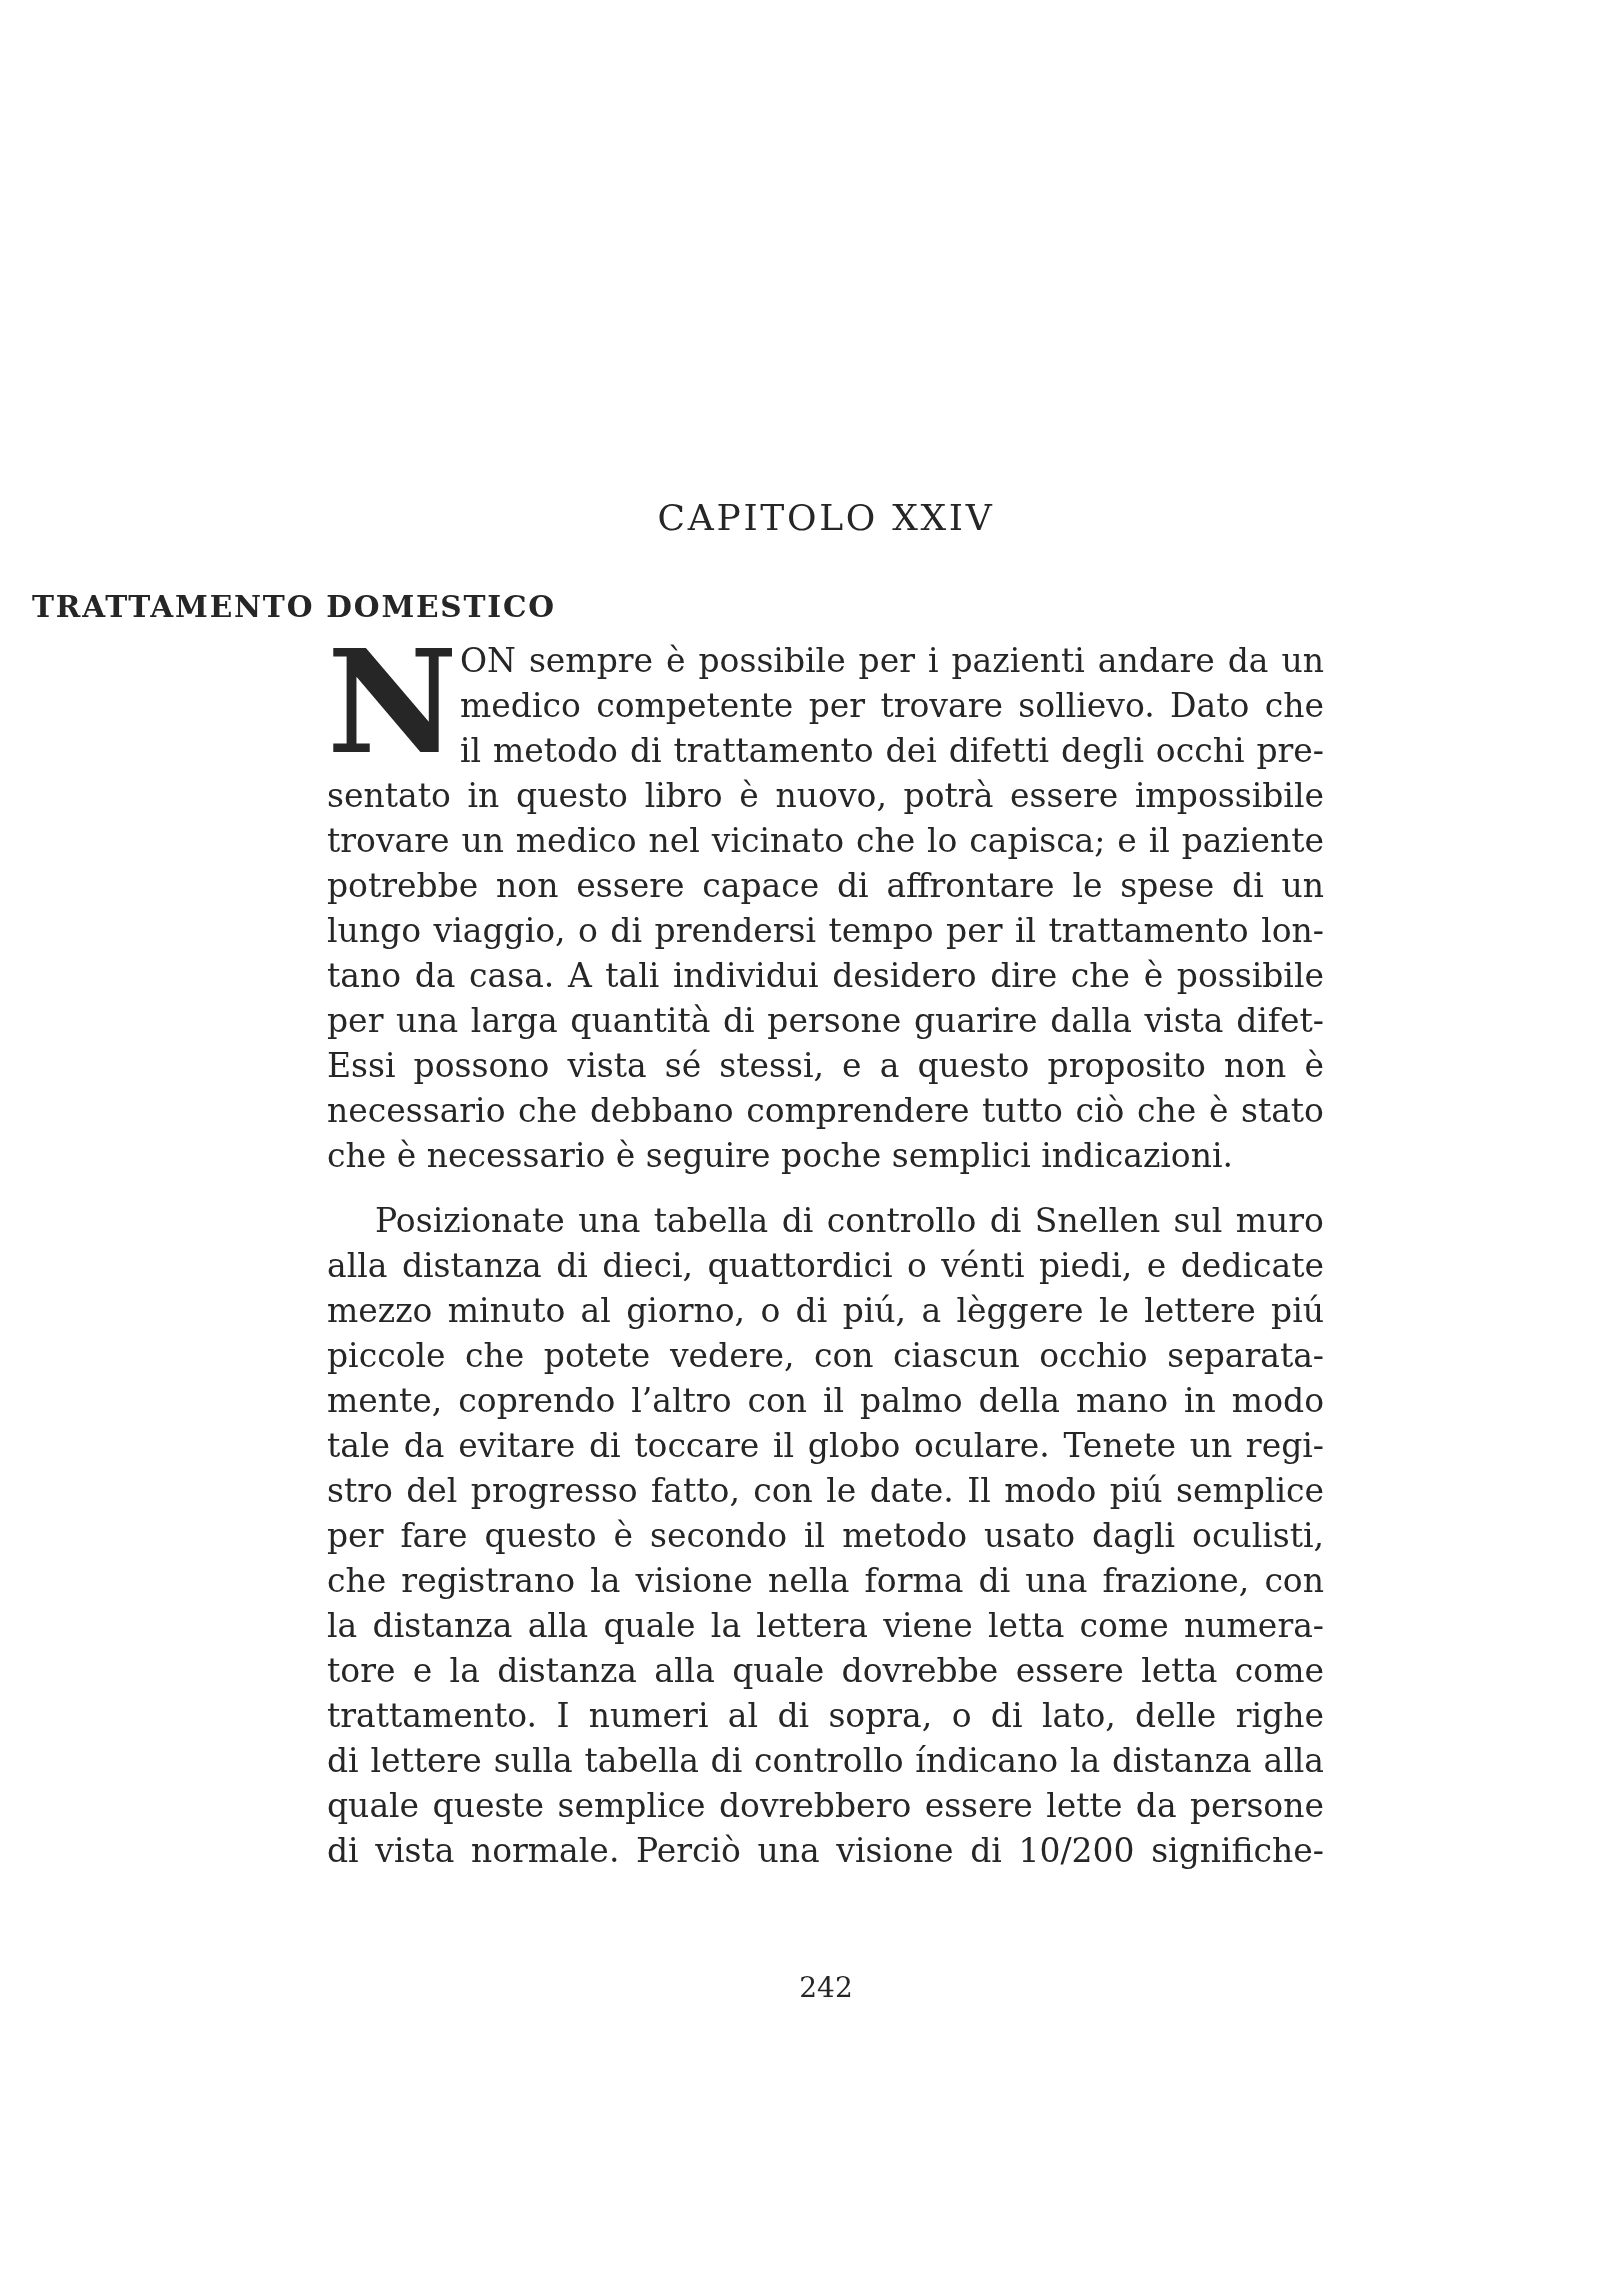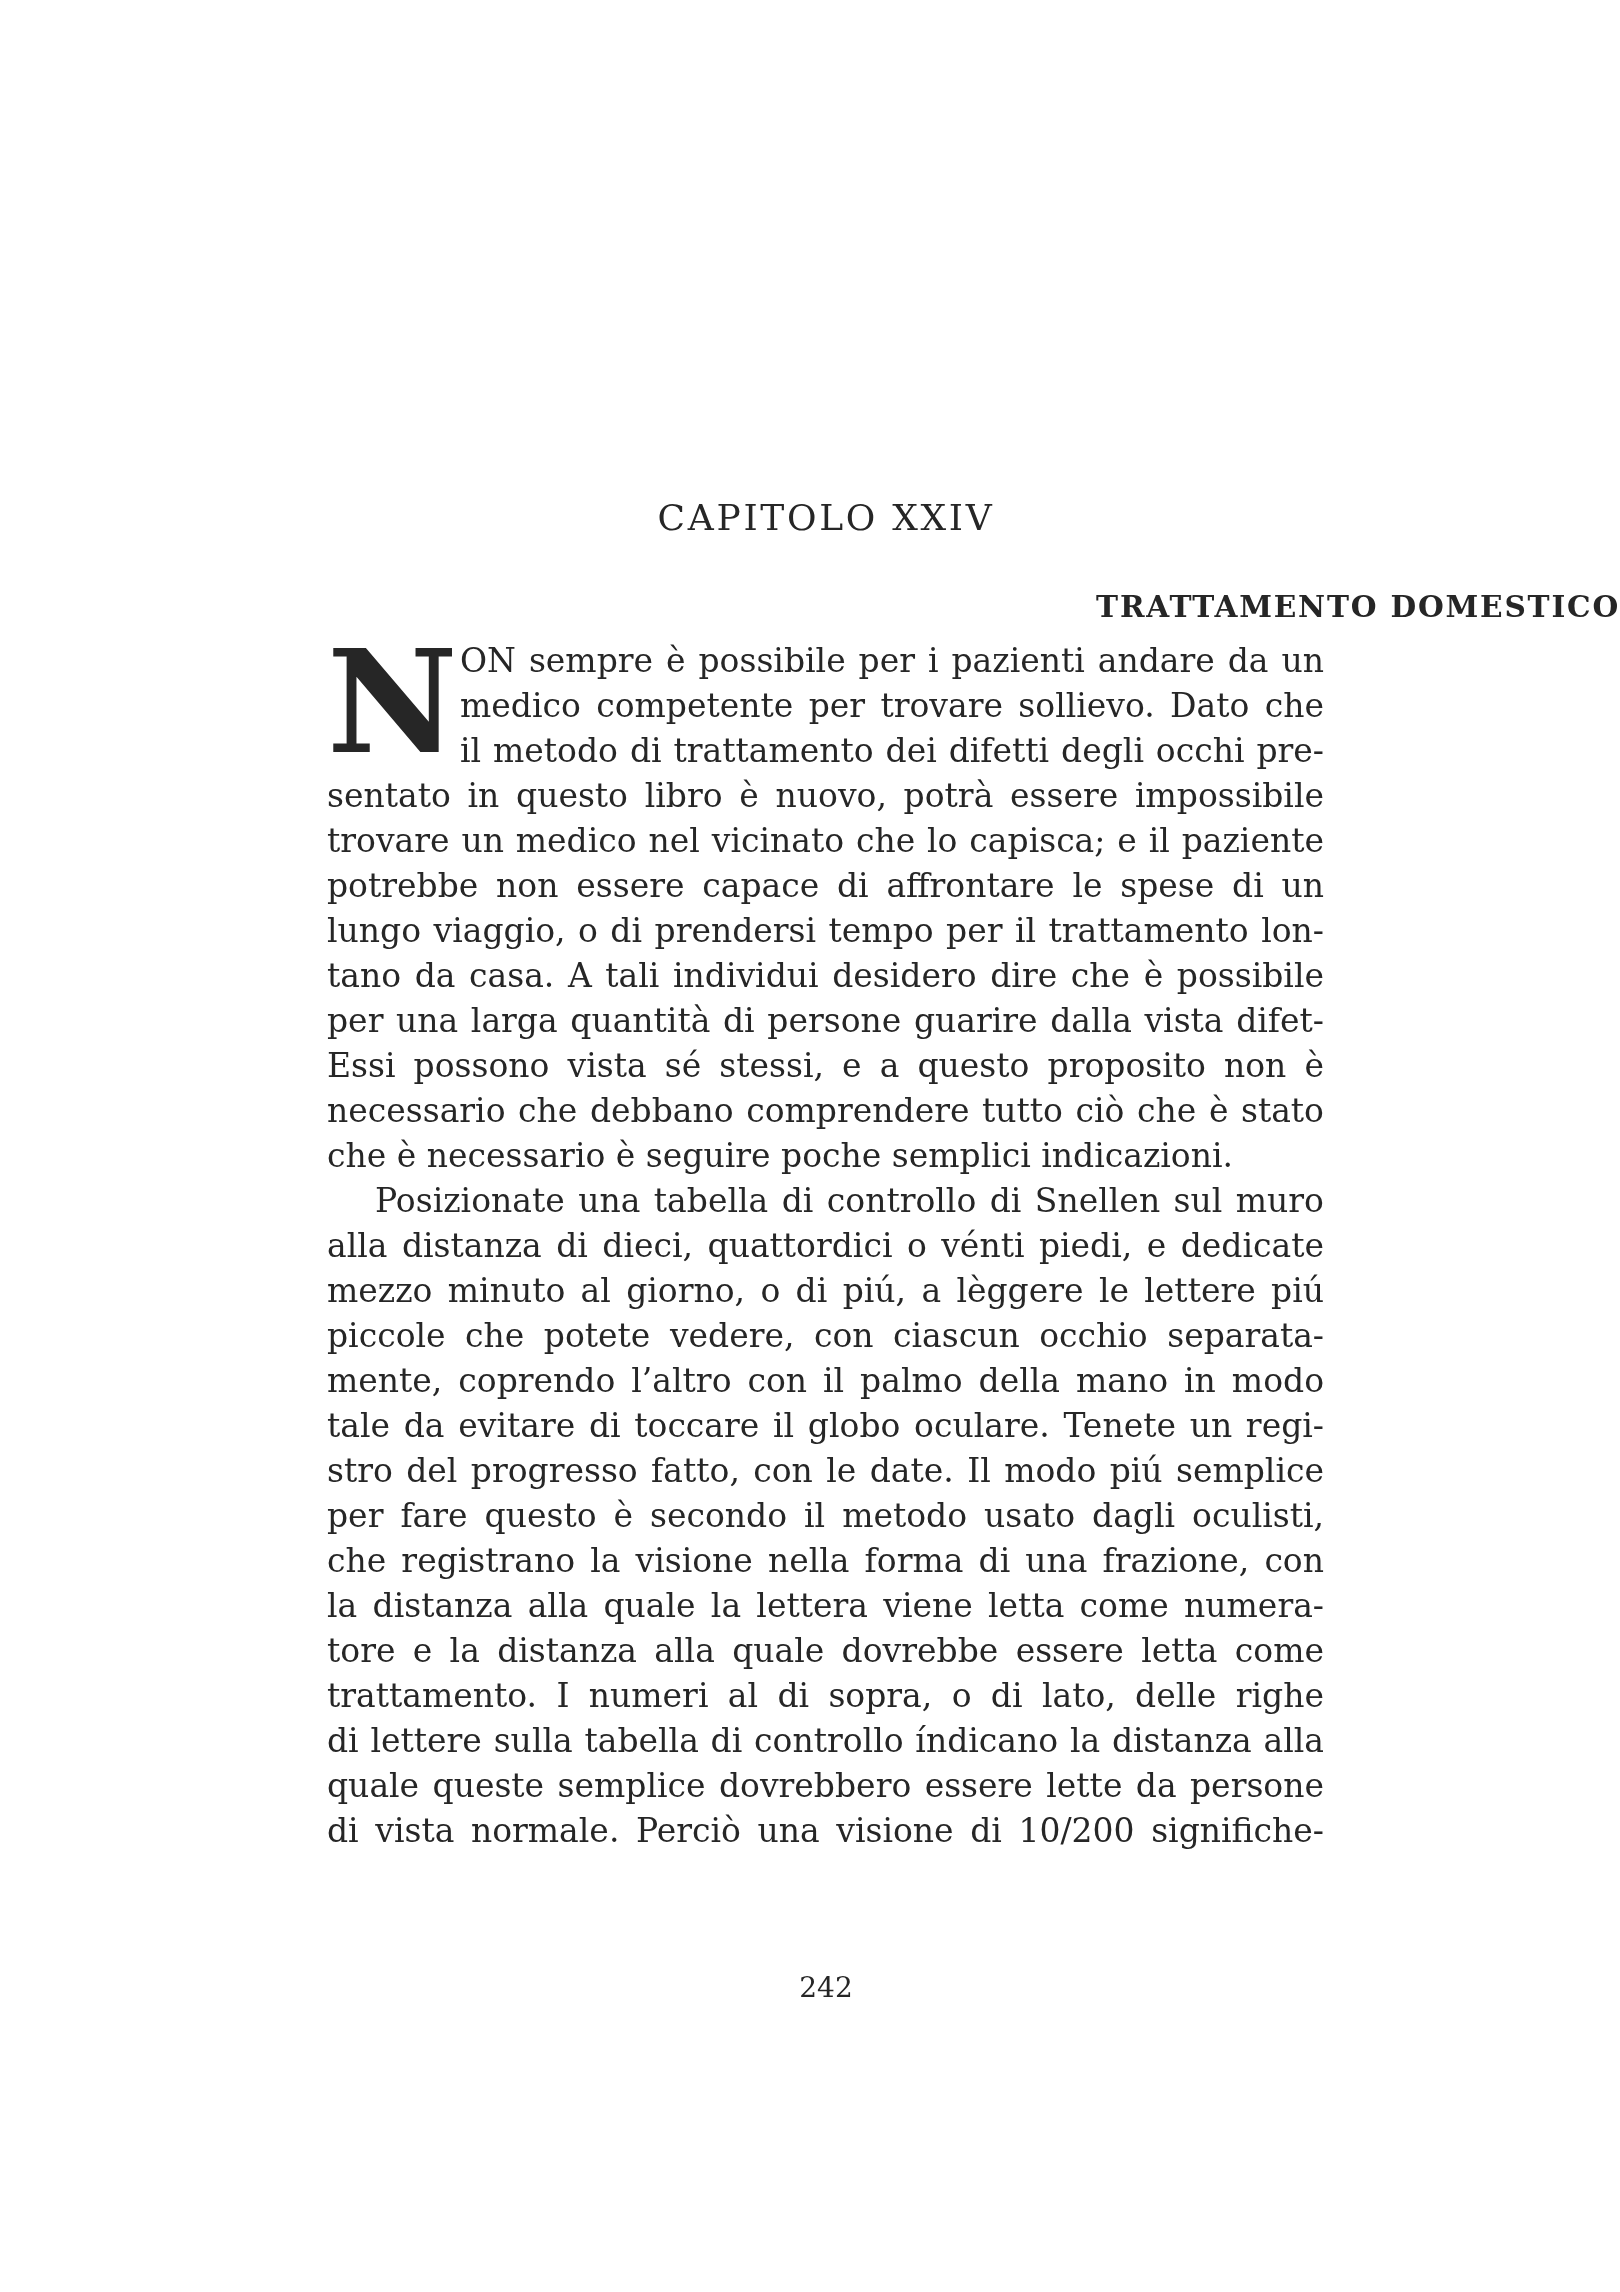--- a/index.html
+++ b/index.html
@@ -6,35 +6,35 @@
   body { width: 1620px; height: 2293px; position: relative; overflow: hidden; color: #262626; }
   .page { position: absolute; left: 0; top: 0; width: 1620px; height: 1933px; background: #ffffff; }
   .chapter-number {
     position: absolute; left: 0; width: 1620px; top: 471px;
     text-align: center; font-family: "DejaVu Serif", serif;
     font-size: 36px; letter-spacing: 2.7px; line-height: 45px; font-weight: normal;
     padding-left: 32px; box-sizing: border-box;
   }
   .chapter-title {
     position: absolute; left: 0; width: 1620px; top: 562px;
-    text-align: right; font-family: "DejaVu Serif", serif;
+    text-align: left; font-family: "DejaVu Serif", serif;
     font-size: 29.6px; letter-spacing: 1.8px; line-height: 39px;
     padding-left: 32px; box-sizing: border-box;
   }
   .body-text {
     position: absolute; left: 327px; top: 638px; width: 997px;
     font-family: "DejaVu Serif", serif; font-size: 33px; line-height: 45px;
   }
   .line {
     display: block; height: 45px; white-space: nowrap;
     text-align: justify; text-align-last: justify; overflow: visible;
   }
   .line.last { text-align-last: left; }
   .line.indent1 { margin-left: 133px; }
-  .line.indent0 { margin-left: 48px; }
+  .line.indent0 { margin-left: 48px; margin-top: 20px; }
   .dropcap {
     position: absolute; left: 0px; top: -7.2px;
     font-family: "DejaVu Serif", serif; font-size: 143px; line-height: 143px;
     font-weight: bold; color: #262626;
   }
   .page-number {
     position: absolute; left: 0; width: 1620px; top: 1970px;
     text-align: center; font-family: "DejaVu Serif", serif;
     font-size: 28px; line-height: 36px; padding-left: 32px; box-sizing: border-box;
   }

